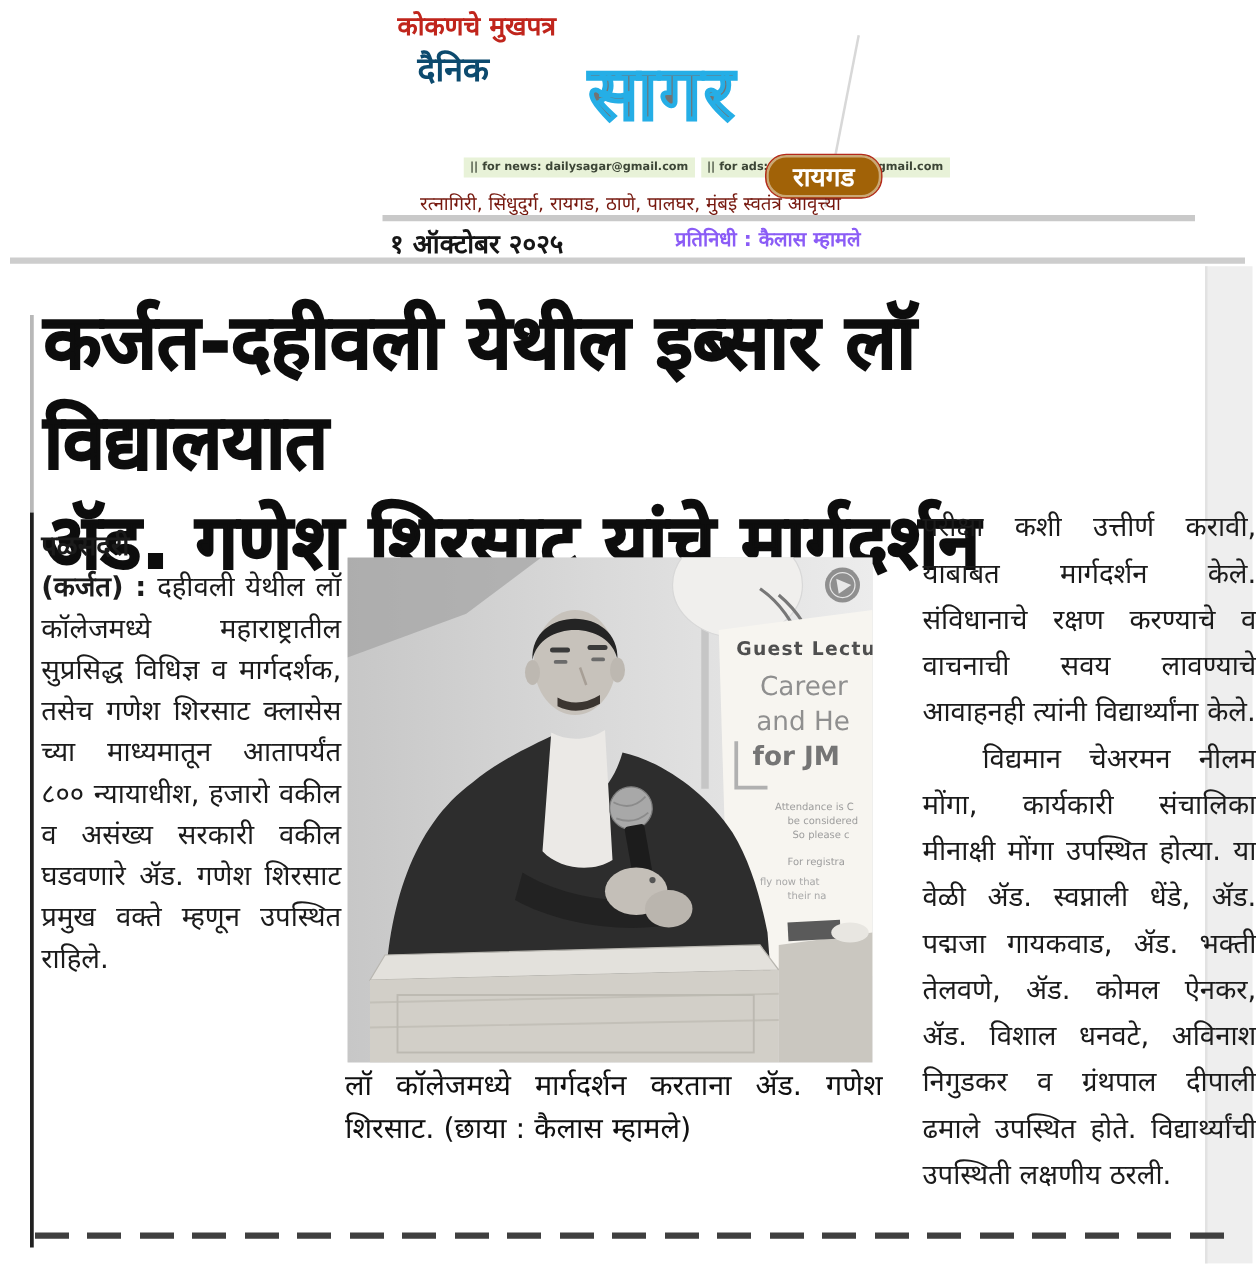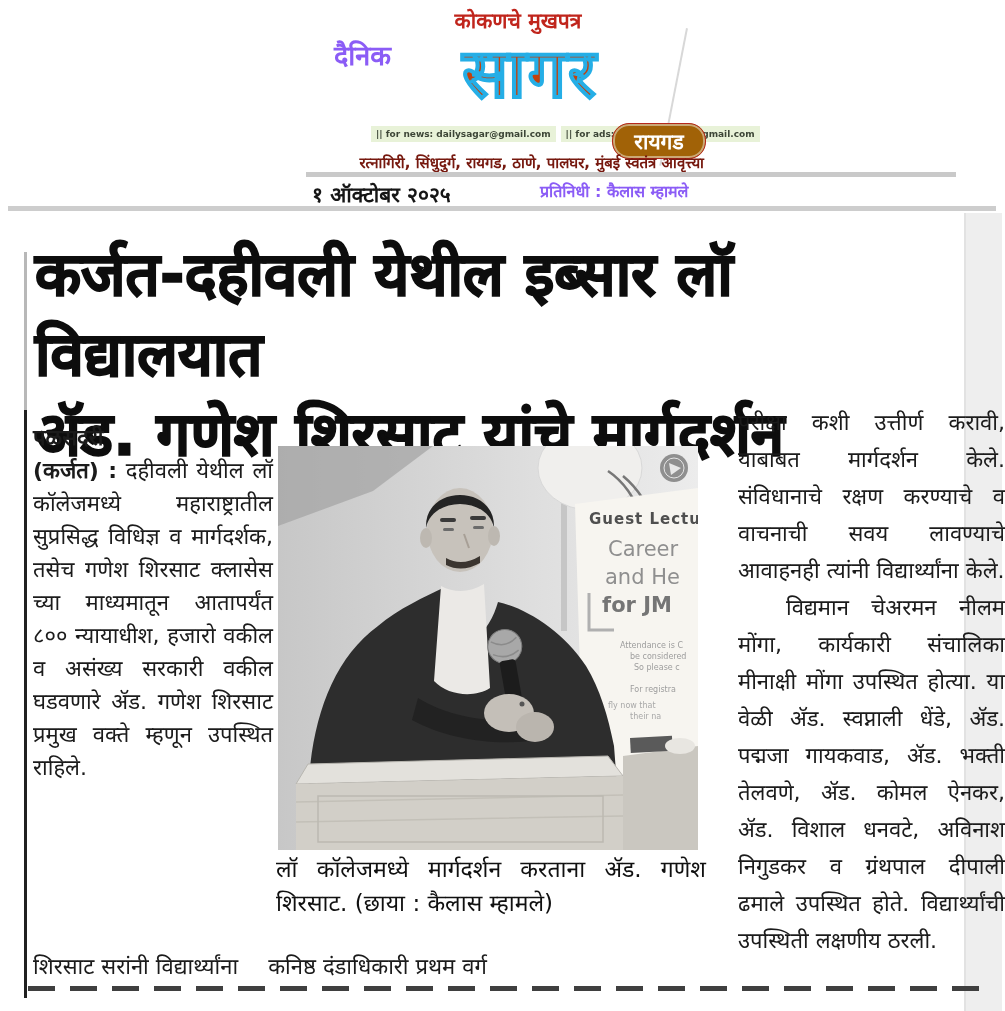--- a/index.html
+++ b/index.html
@@ -1,30 +1,30 @@
 <!DOCTYPE html>
 <html><head>
 <meta charset="utf-8">
 <style>
   html,body{margin:0;padding:0;background:#fff;}
   .page{position:relative;width:1005px;height:1011px;background:#ffffff;overflow:hidden;
         font-family:"DejaVu Sans", sans-serif;color:#1a1a1a;}
   .abs{position:absolute;}
 
   
-  .tagline{left:318px;top:6px;width:400px;text-align:center;font-size:21px;font-weight:bold;color:#c0251c;}
-  .daily{left:334px;top:36px;font-size:27px;font-weight:bold;color:#8b5cf6;}
+  .tagline{left:318px;top:6px;width:400px;text-align:left;font-size:21px;font-weight:bold;color:#c0251c;}
+  .daily{left:334px;top:36px;font-size:27px;font-weight:bold;color:#0c4a6e;}
   .logo{left:378px;top:10px;width:304px;height:128px;display:flex;align-items:center;justify-content:center;
-        font-size:68px;font-weight:bold;color:#c2410c;-webkit-text-stroke:2px #25aee6;letter-spacing:2px;line-height:1;}
+        font-size:59px;font-weight:bold;color:#737373;-webkit-text-stroke:2px #25aee6;letter-spacing:2px;line-height:1;}
   .contact-row{left:371px;top:126px;display:flex;gap:5px;}
   .contact{background:#e8f2d8;color:#3c4536;font-size:9px;font-weight:bold;padding:3px 5px;white-space:nowrap;}
   .badge{left:612px;top:123px;width:92px;height:34px;background:#a16207;border:1px solid #b5281c;border-radius:17px;
          box-shadow:inset 0 0 0 2px rgba(255,255,255,.45);display:flex;align-items:center;justify-content:center;
          color:#fff;font-size:21px;font-weight:bold;}
-  .editions{left:336px;top:152px;width:368px;text-align:right;font-size:15px;font-weight:bold;color:#76180e;}
+  .editions{left:336px;top:152px;width:368px;text-align:left;font-size:15px;font-weight:normal;color:#76180e;}
   .skewline{left:686px;top:28px;width:2px;height:140px;background:#d8d8d8;transform:rotate(11deg);transform-origin:top left;}
 
   
   .rule1{left:306px;top:172px;width:650px;height:5px;background:#c9c9c9;}
   .rule2{left:8px;top:206px;width:988px;height:5px;background:#cdcdcd;}
   .date{left:312px;top:180px;font-size:21px;font-weight:bold;color:#161616;}
   .reporter{left:540px;top:180px;font-size:16px;font-weight:bold;color:#8b5cf6;}
   .rightstrip{left:964px;top:213px;width:36px;height:798px;background:#eeeeee;border-left:2px solid #e2e2e2;}
 
   
@@ -149,19 +149,15 @@
     </svg>
   </div>
 
   <div class="abs caption">लॉ कॉलेजमध्ये मार्गदर्शन करताना ॲड. गणेश शिरसाट. (छाया : कैलास म्हामले)</div>
 
   <div class="abs rightcol">
     <p>परीक्षा कशी उत्तीर्ण करावी, याबाबत मार्गदर्शन केले. संविधानाचे रक्षण करण्याचे व वाचनाची सवय लावण्याचे आवाहनही त्यांनी विद्यार्थ्यांना केले.</p>
     <p class="indent">विद्यमान चेअरमन नीलम मोंगा, कार्यकारी संचालिका मीनाक्षी मोंगा उपस्थित होत्या. या वेळी ॲड. स्वप्नाली धेंडे, ॲड. पद्मजा गायकवाड, ॲड. भक्ती तेलवणे, ॲड. कोमल ऐनकर, ॲड. विशाल धनवटे, अविनाश निगुडकर व ग्रंथपाल दीपाली ढमाले उपस्थित होते. विद्यार्थ्यांची उपस्थिती लक्षणीय ठरली.</p>
   </div>
 
-  <div class="abs bottomline">
-    <span>शिरसाट सरांनी विद्यार्थ्यांना</span>
-    <span>कनिष्ठ दंडाधिकारी प्रथम वर्ग</span>
-  </div>
 
   <div class="abs dashed"></div>
 </div>
 
 </body></html>

